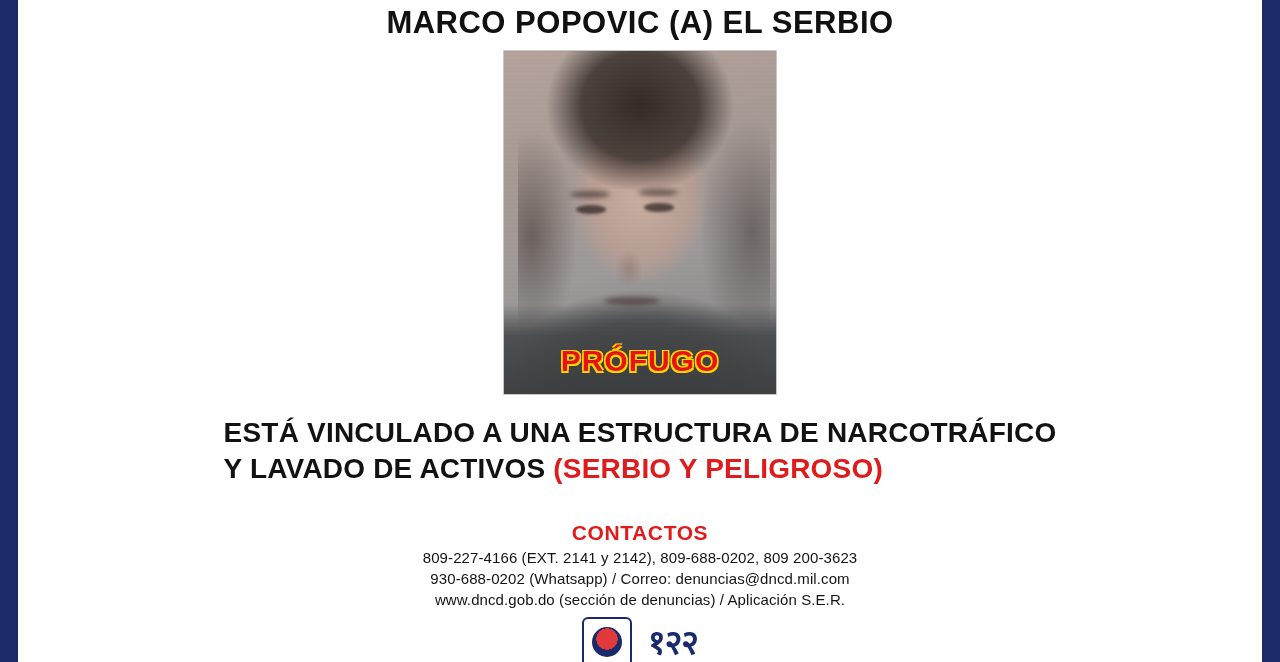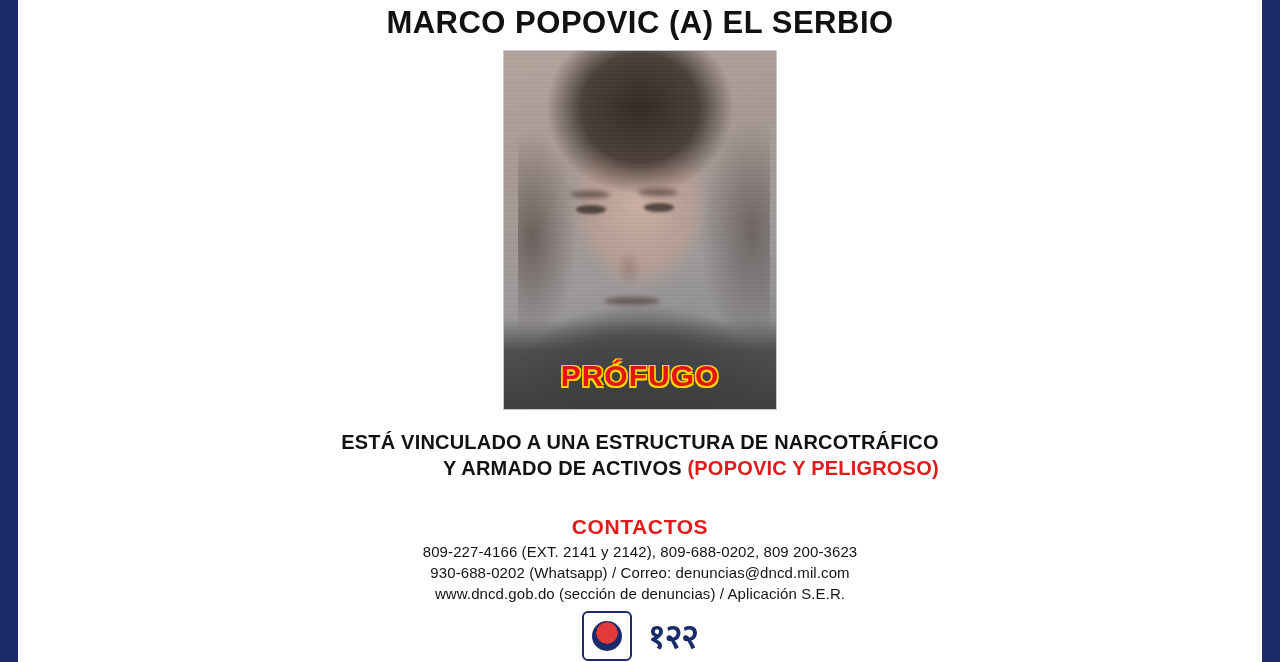--- a/index.html
+++ b/index.html
@@ -131,22 +131,22 @@
     text-shadow:
       -1.5px -1.5px 0 #ffd400,
        1.5px -1.5px 0 #ffd400,
       -1.5px  1.5px 0 #ffd400,
        1.5px  1.5px 0 #ffd400,
        0px    2px   0 #ffd400;
   }
 
   .statement {
     margin-top: 20px;
-    text-align: right;
-    font-size: 20px;
+    text-align: left;
+    font-size: 28px;
     font-weight: bold;
     color: #121212;
     line-height: 1.28;
     letter-spacing: 0.2px;
   }
   .statement .warn {
     color: #e01b1b;
   }
 
   .contacts-title {
@@ -219,22 +219,22 @@
     <div class="eye r"></div>
     <div class="nose"></div>
     <div class="mouth"></div>
     <div class="shirt"></div>
     <div class="status-stamp">PRÓFUGO</div>
   </div>
 
   <div class="statement">
     <div>ESTÁ VINCULADO A UNA ESTRUCTURA DE NARCOTRÁFICO</div>
     <div>
-      <span>Y ARMADO DE ACTIVOS</span>
-      <span class="warn">(POPOVIC Y PELIGROSO)</span>
+      <span>Y LAVADO DE ACTIVOS</span>
+      <span class="warn">(SERBIO Y PELIGROSO)</span>
     </div>
   </div>
 
   <div class="contacts-title">CONTACTOS</div>
   <div class="contact-line">809-227-4166 (EXT. 2141 y 2142), 809-688-0202, 809 200-3623</div>
   <div class="contact-line">930-688-0202 (Whatsapp) / Correo: denuncias@dncd.mil.com</div>
   <div class="contact-line">www.dncd.gob.do (sección de denuncias) / Aplicación S.E.R.</div>
 
   <div class="footer-logos">
     <div class="crest">

